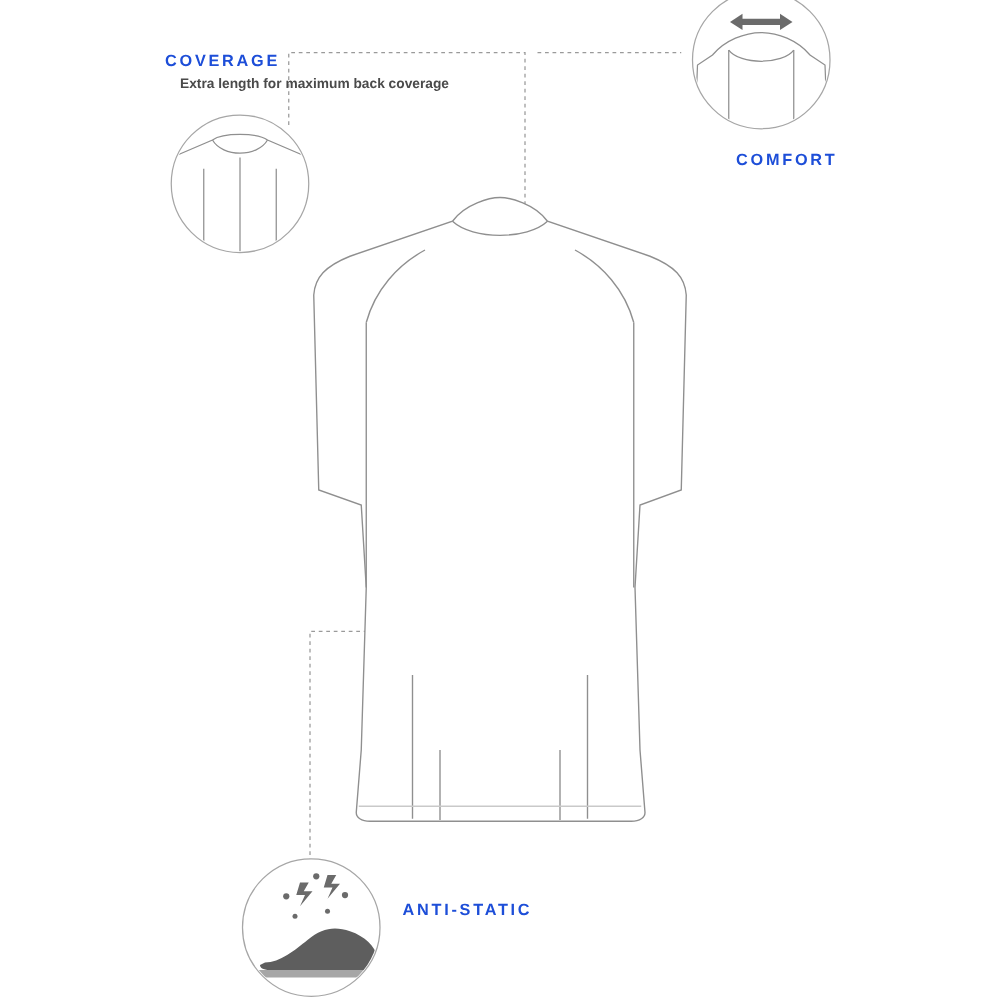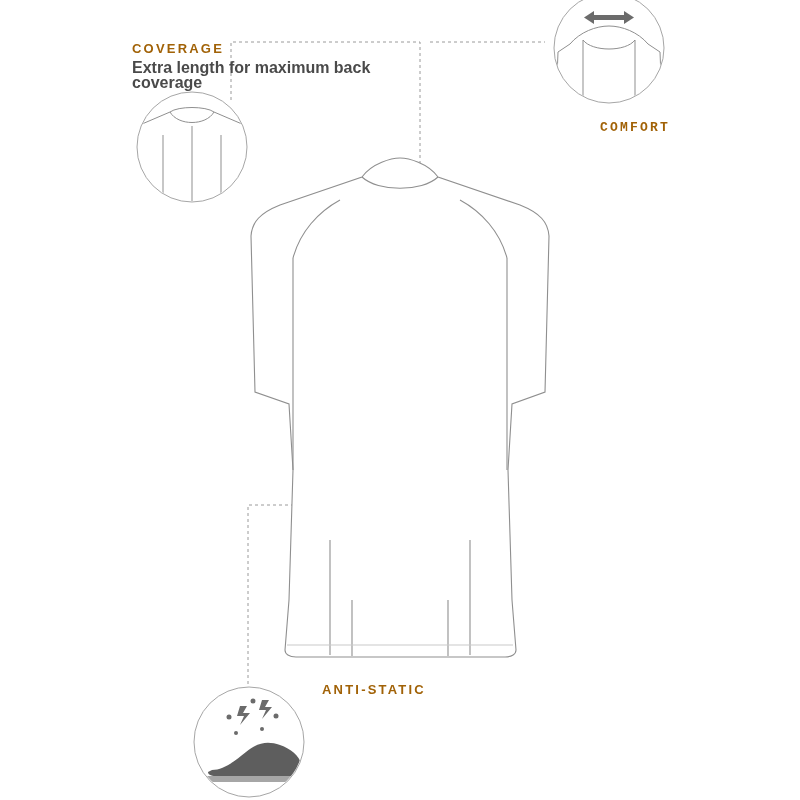--- a/index.html
+++ b/index.html
@@ -25,45 +25,45 @@
     height: 800px;
   }
   .callout {
     position: absolute;
     color: #5b5b5b;
   }
   .callout .title {
     font-size: 13px;
     font-weight: bold;
     letter-spacing: 2.2px;
-    color: #a16207;
+    color: #1d4ed8;
     margin-bottom: 4px;
   }
   .callout .desc {
-    font-size: 16px;
+    font-size: 11px;
     font-weight: bold;
     color: #4a4a4a;
     line-height: 15px;
+    margin-left: 12px;
   }
   #callout-coverage {
     left: 132px;
     top: 41px;
     width: 260px;
     text-align: left;
   }
   #callout-comfort {
     left: 470px;
     top: 120px;
     width: 200px;
     text-align: right;
-    font-family: Liberation Mono, monospace;
   }
   #callout-antistatic {
     left: 322px;
-    top: 682px;
+    top: 720px;
     width: 330px;
     text-align: left;
   }
   .desc-line { display: block; }
 </style>
 </head>
 <body>
 
 <div id="stage">
 

